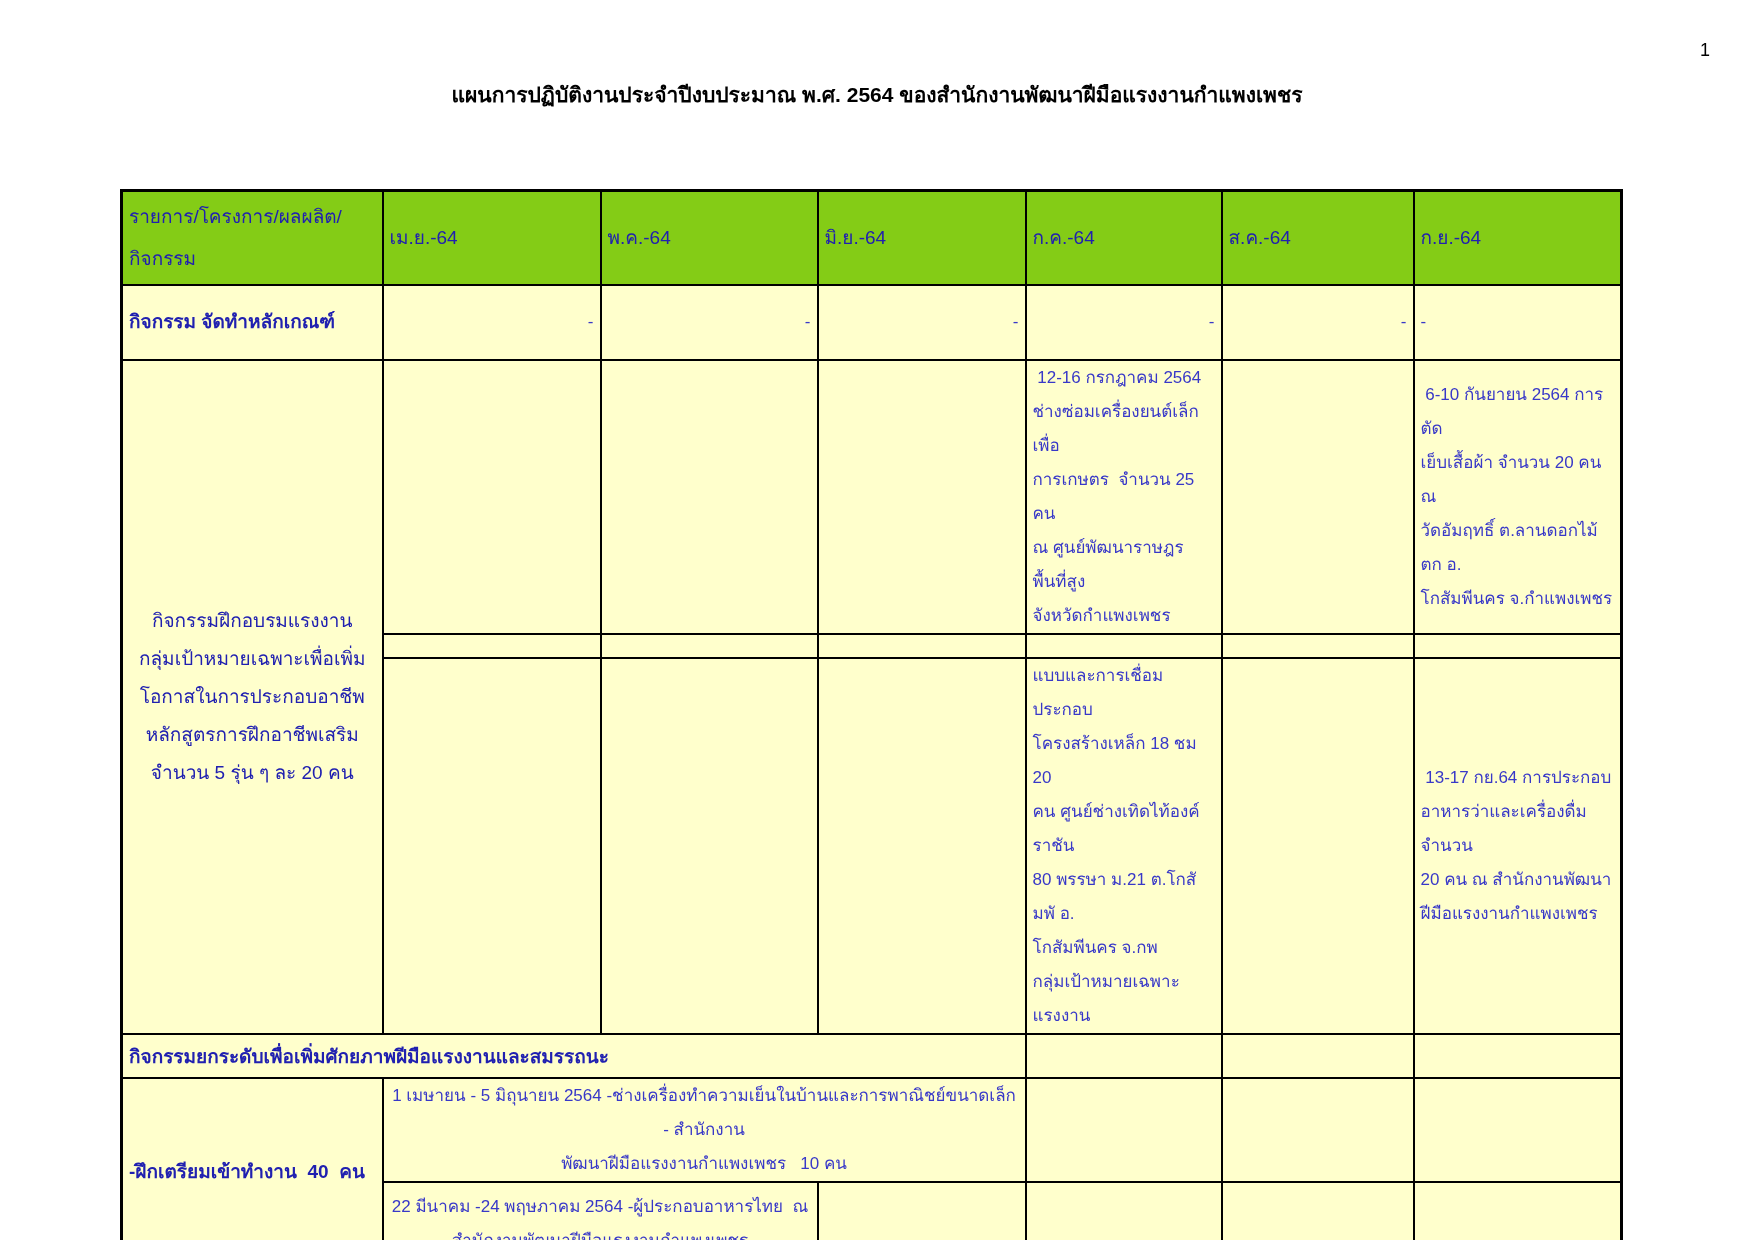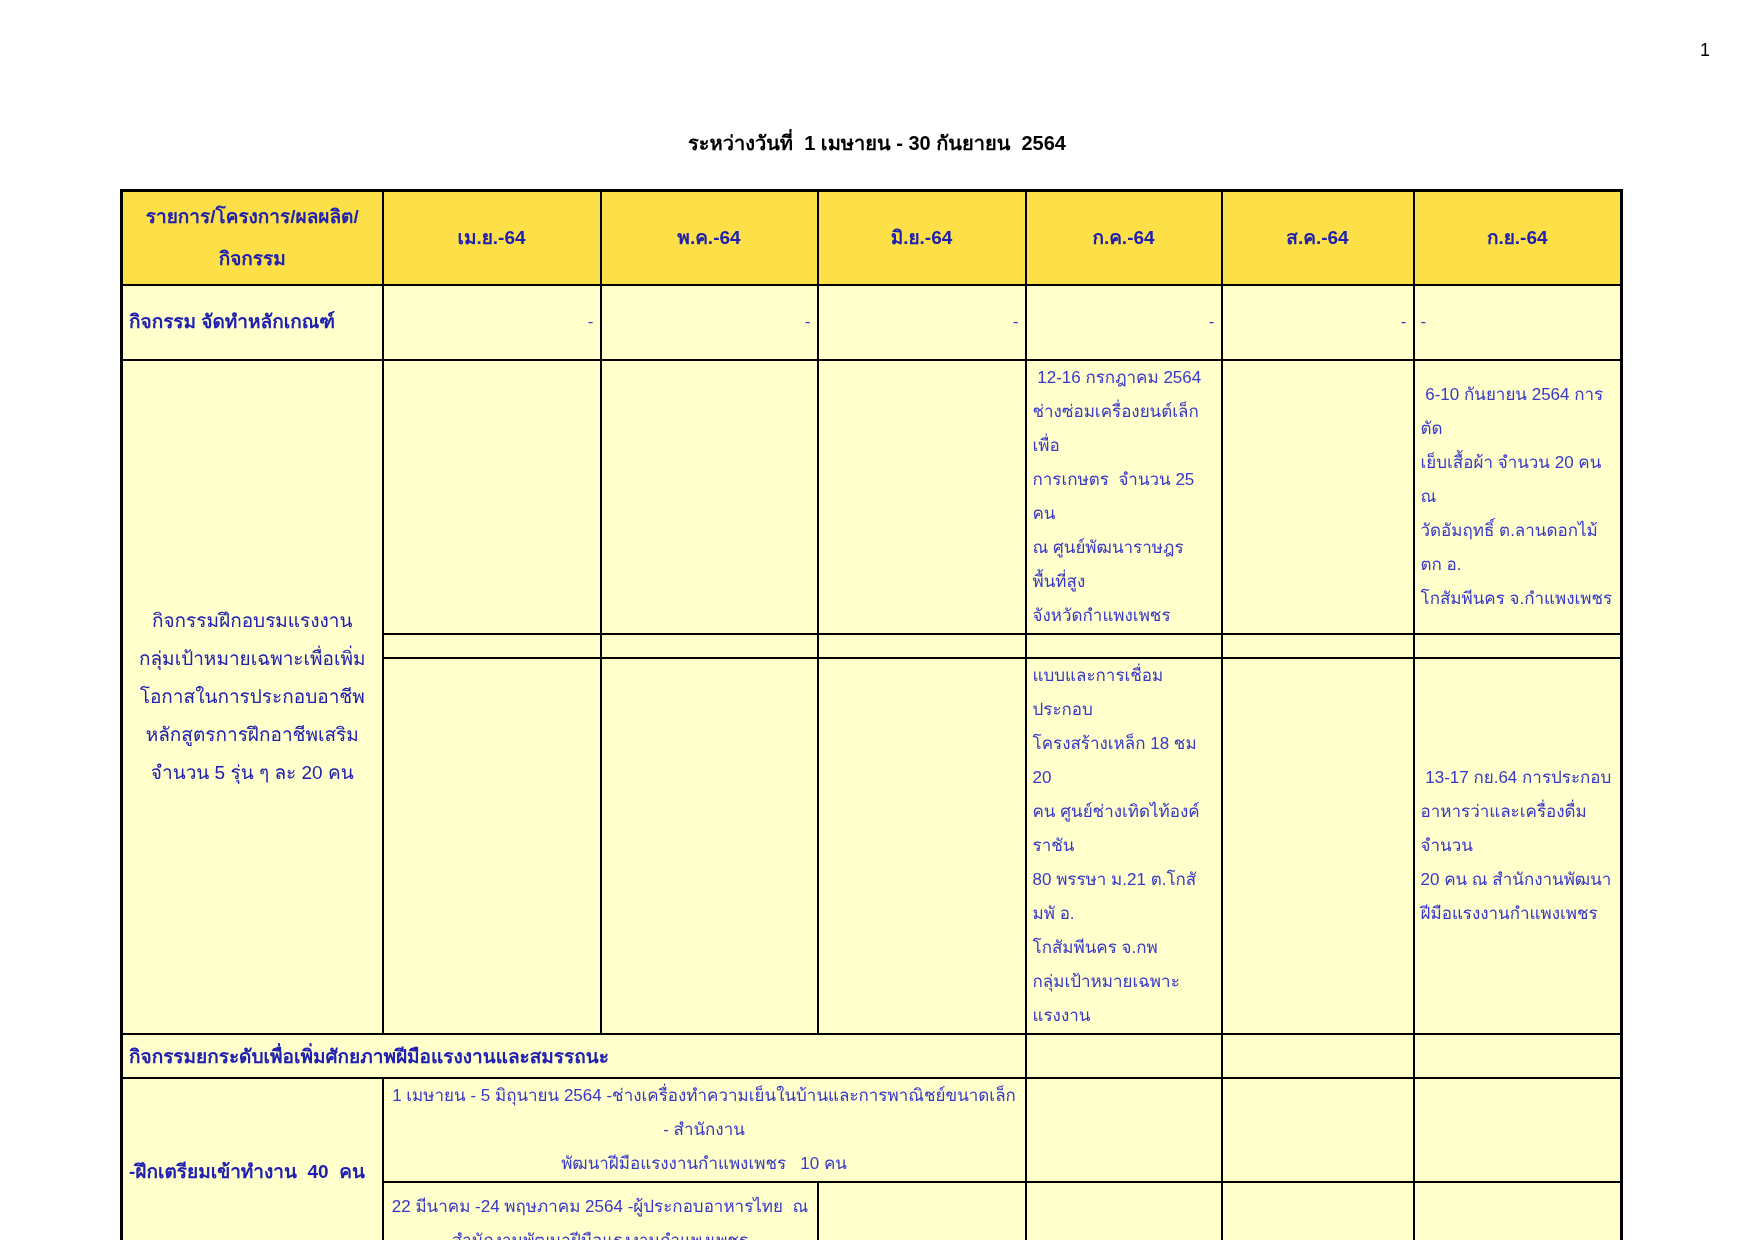--- a/index.html
+++ b/index.html
@@ -8,22 +8,22 @@
   #page-number{position:absolute;top:40px;right:44px;font-size:18px;color:#000;}
   #doc-title{position:absolute;top:78px;left:0;width:100%;text-align:center;
              font-size:21px;font-weight:bold;color:#000;white-space:pre-wrap;}
   #doc-subtitle{position:absolute;top:127px;left:0;width:100%;text-align:center;
              font-size:20px;font-weight:bold;color:#000;white-space:pre-wrap;}
   table.plan{position:absolute;left:120px;top:189px;width:1500px;
              border-collapse:collapse;table-layout:fixed;
              border:3px solid #000;}
   table.plan td,table.plan th{border:2px solid #000;padding:0 6px;
              vertical-align:middle;overflow:hidden;}
-  th.hdr{background:#fde047;color:#2020b0;font-size:19px;font-weight:bold;
-         text-align:center;line-height:42px;white-space:pre-wrap;}
+  th.hdr{background:#84cc16;color:#2020b0;font-size:19px;font-weight:normal;
+         text-align:left;line-height:42px;white-space:pre-wrap;}
   td.cell{background:#ffffcc;}
   td.rowlabel{color:#2020b0;font-size:19px;font-weight:bold;text-align:left;
               line-height:38px;white-space:pre-wrap;padding-left:4px;}
   td.centerlabel{color:#2020b0;font-size:19px;font-weight:normal;text-align:center;
               line-height:38px;white-space:pre-wrap;}
   td.content{color:#3838c8;font-size:17px;line-height:34px;text-align:left;
               white-space:pre-wrap;padding-left:8px;}
   td.content-center{color:#3838c8;font-size:17px;line-height:34px;text-align:center;
               white-space:pre-wrap;}
   td.dash-right{color:#3838c8;font-size:17px;text-align:right;padding-right:26px;}
@@ -31,21 +31,21 @@
                vertical-align:top;padding-top:8px;}
   td.section-heading{color:#2020b0;font-size:19px;font-weight:bold;text-align:left;
                padding-left:28px;white-space:pre-wrap;margin-left:44px;}
 </style>
 </head>
 <body>
 
 <div id="page">
 
   <div id="page-number">1</div>
-  <div id="doc-subtitle">ระหว่างวันที่  1 เมษายน - 30 กันยายน  2564</div>
+  <div id="doc-title">แผนการปฏิบัติงานประจำปีงบประมาณ พ.ศ. 2564 ของสำนักงานพัฒนาฝีมือแรงงานกำแพงเพชร</div>
 
   <table class="plan">
     <colgroup>
       <col style="width:261px">
         <col style="width:218px">
         <col style="width:217px">
       <col style="width:208px">
         <col style="width:196px">
         <col style="width:192px">
       <col style="width:208px">

